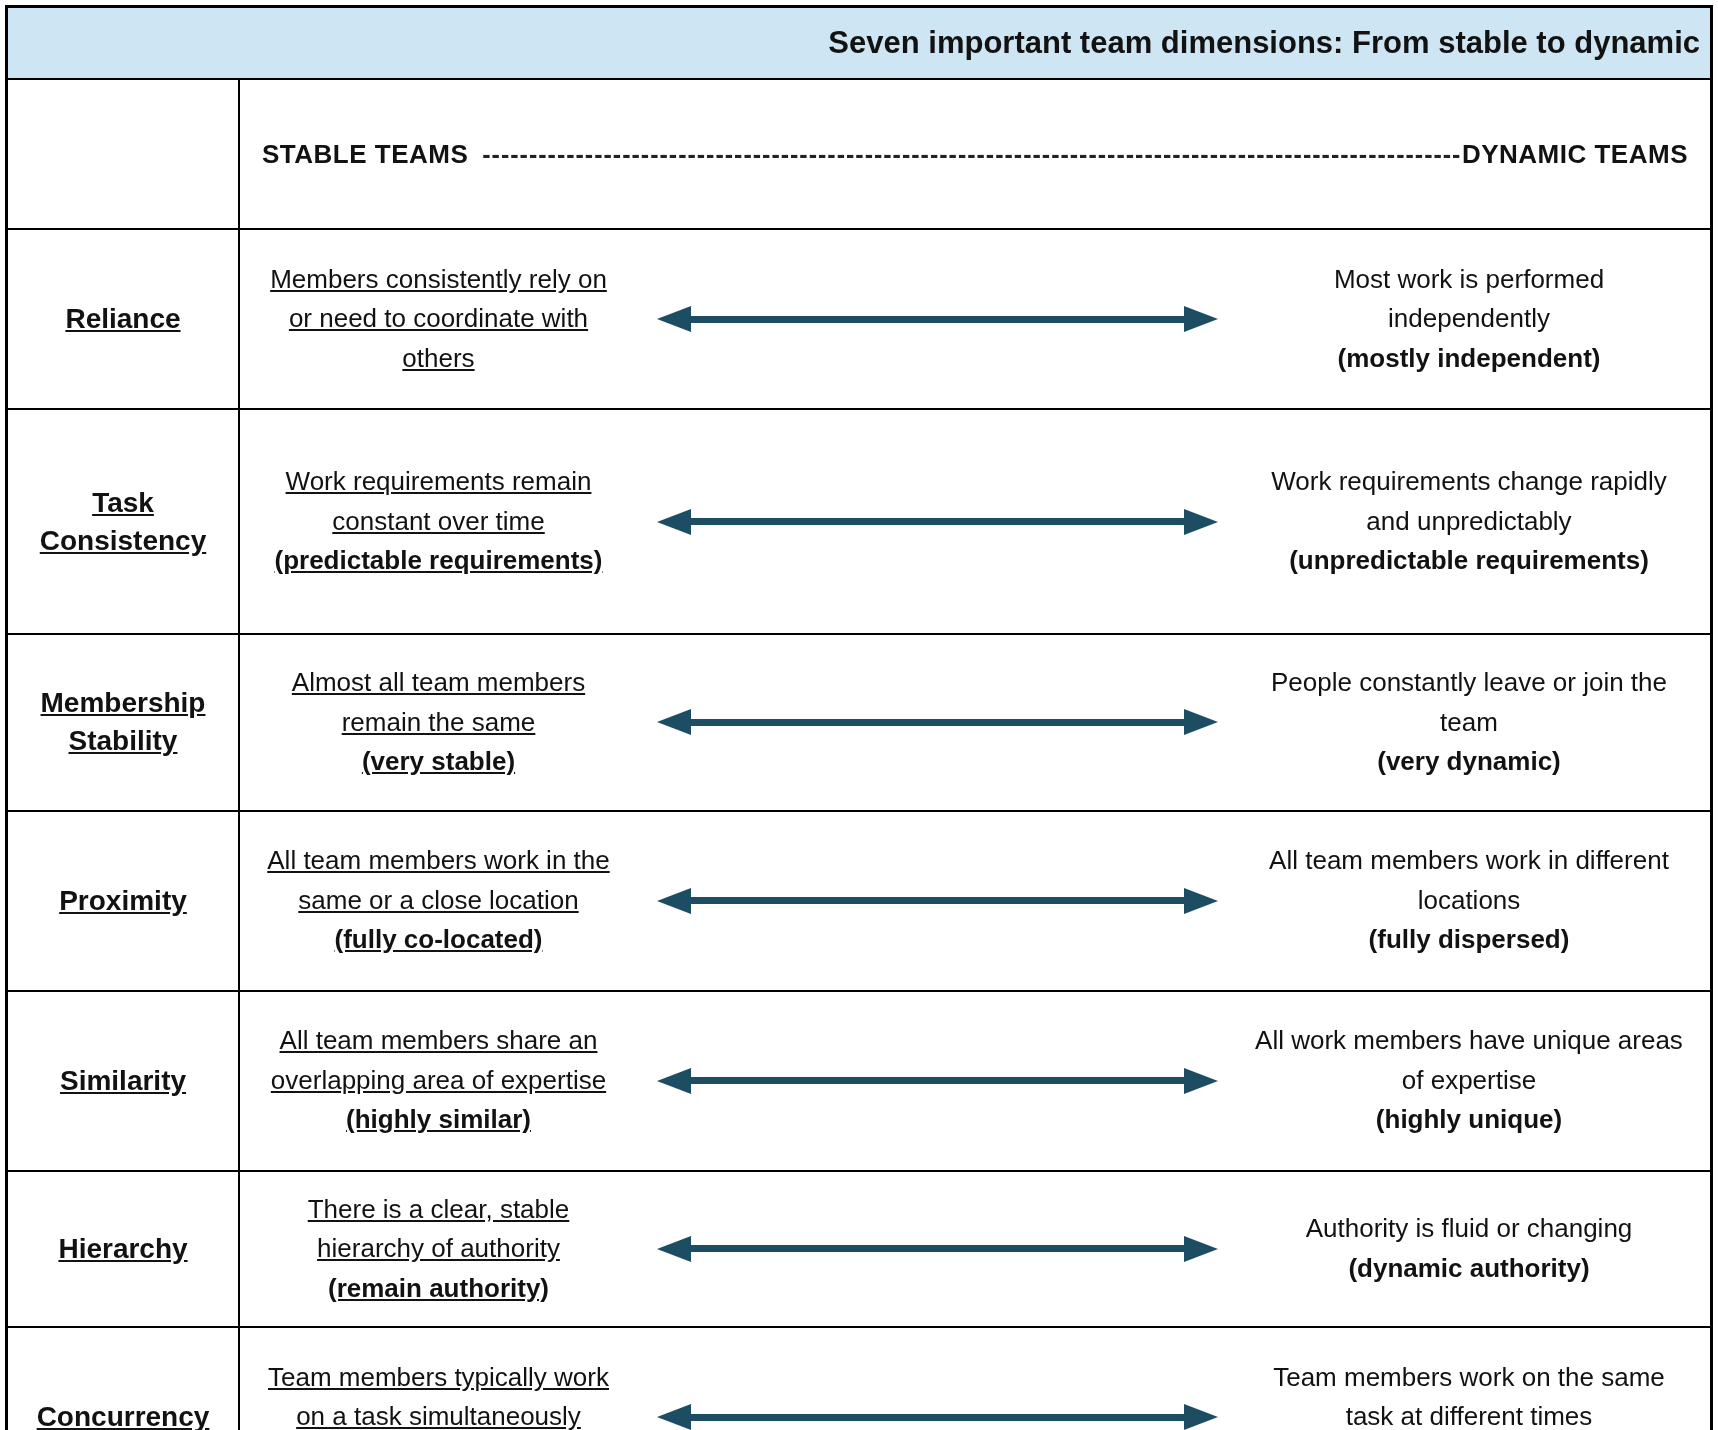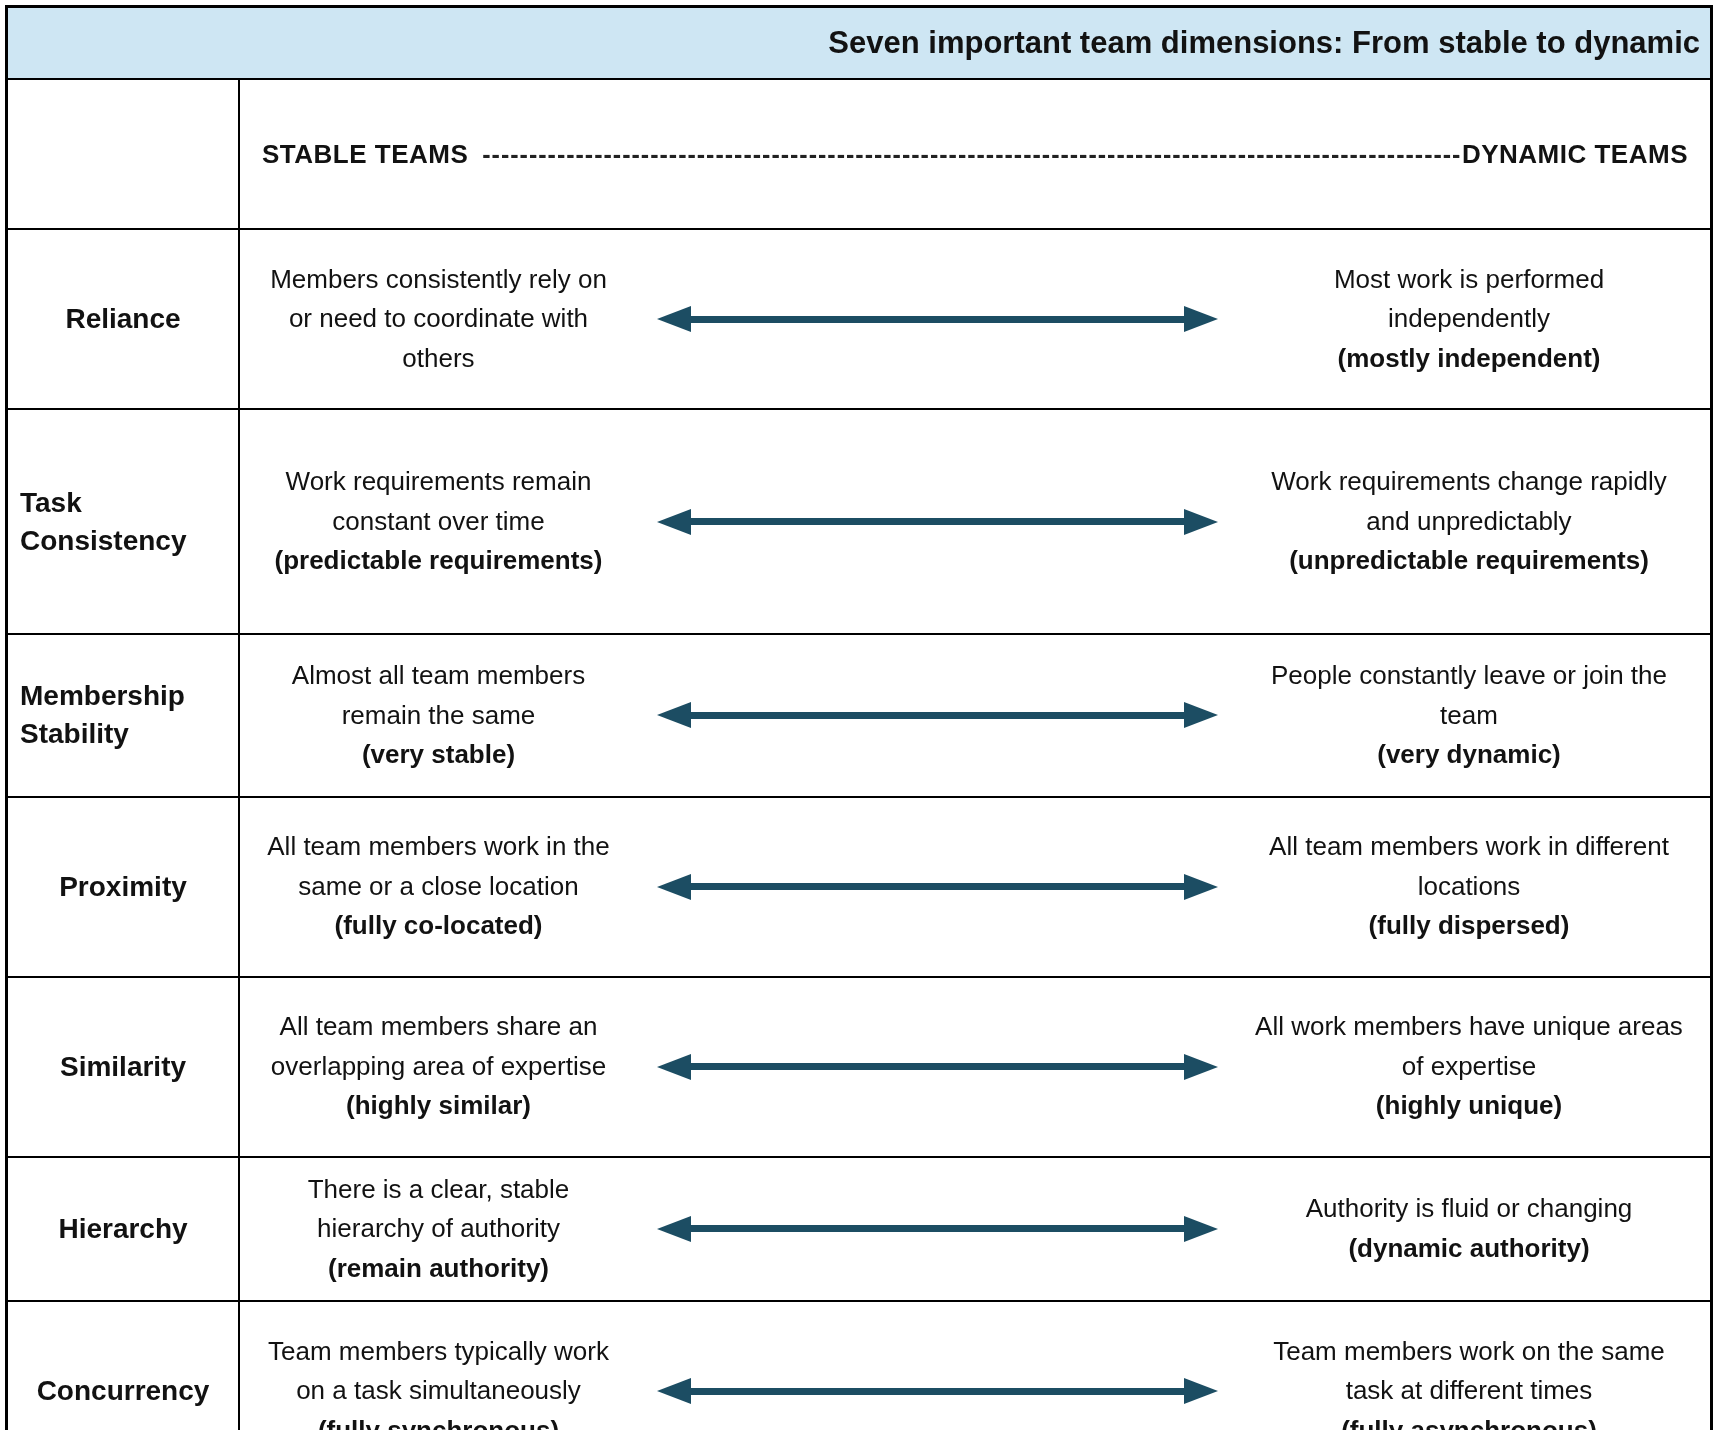--- a/index.html
+++ b/index.html
@@ -32,41 +32,42 @@
     display:grid;
     grid-template-columns:232px 1fr;
     border-top:2px solid var(--border);
   }
   .grid-row.header-row{ border-top:none; }
   .dim-cell{
     border-right:2px solid var(--border);
     display:flex;
     align-items:center;
     justify-content:center;
-    text-align:left;
+    text-align:center;
     font-weight:700;
     font-size:28px;
     line-height:1.35;
     padding:6px 12px;
+    text-decoration:underline;
   }
   .content{
     display:grid;
     grid-template-columns:385px 1fr 450px;
     align-items:center;
     padding:8px 16px 8px 6px;
   }
   .desc{
     text-align:center;
     font-size:26px;
     line-height:1.52;
     padding:4px 6px;
   }
   .desc .txt{ display:block; }
-  .desc.stable .inner{ max-width:345px; margin:0 auto; display:block; }
-  .desc.dynamic .inner{ max-width:440px; margin:9px auto; display:block; }
+  .desc.stable .inner{ max-width:345px; margin:6px auto; display:block;text-decoration:underline; }
+  .desc.dynamic .inner{ max-width:440px; margin:16px auto; display:block; }
   .tag{ display:block; font-weight:700; }
   .arrow{
     display:flex;
     align-items:center;
     padding:0 26px;
     min-width:0;
   }
   .head{ width:0; height:0; border-top:13px solid transparent; border-bottom:13px solid transparent; flex:0 0 auto; }
   .head.left{ border-right:34px solid var(--arrow); }
   .head.right{ border-left:34px solid var(--arrow); }

